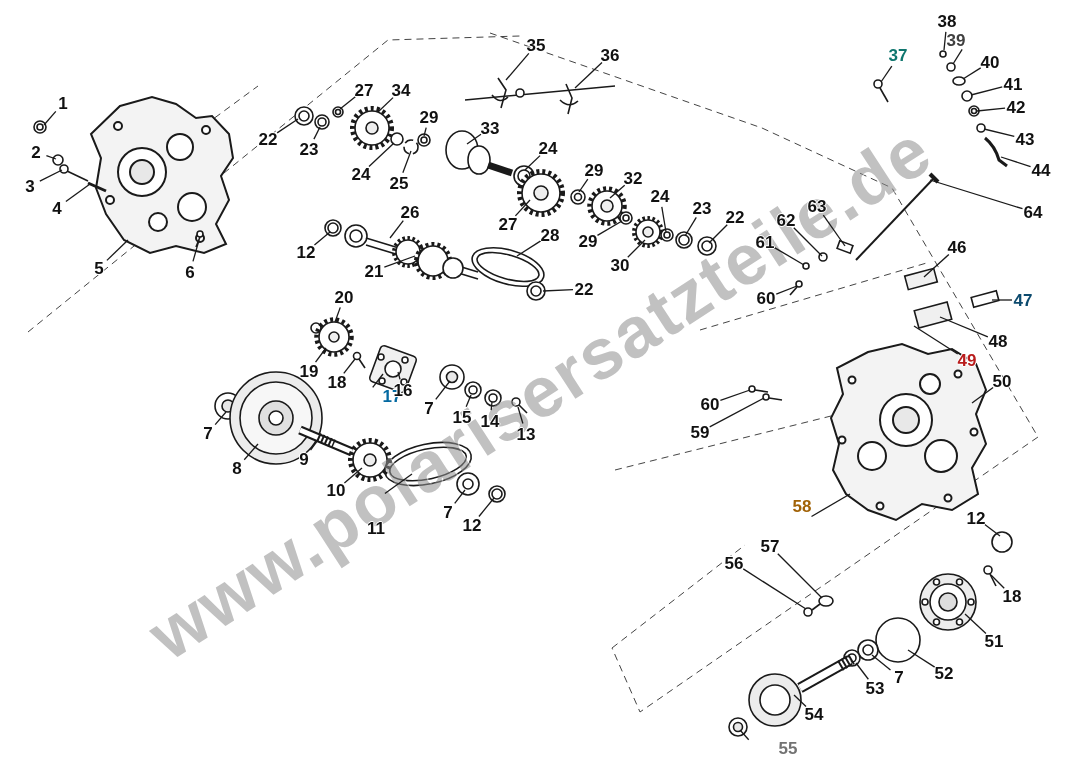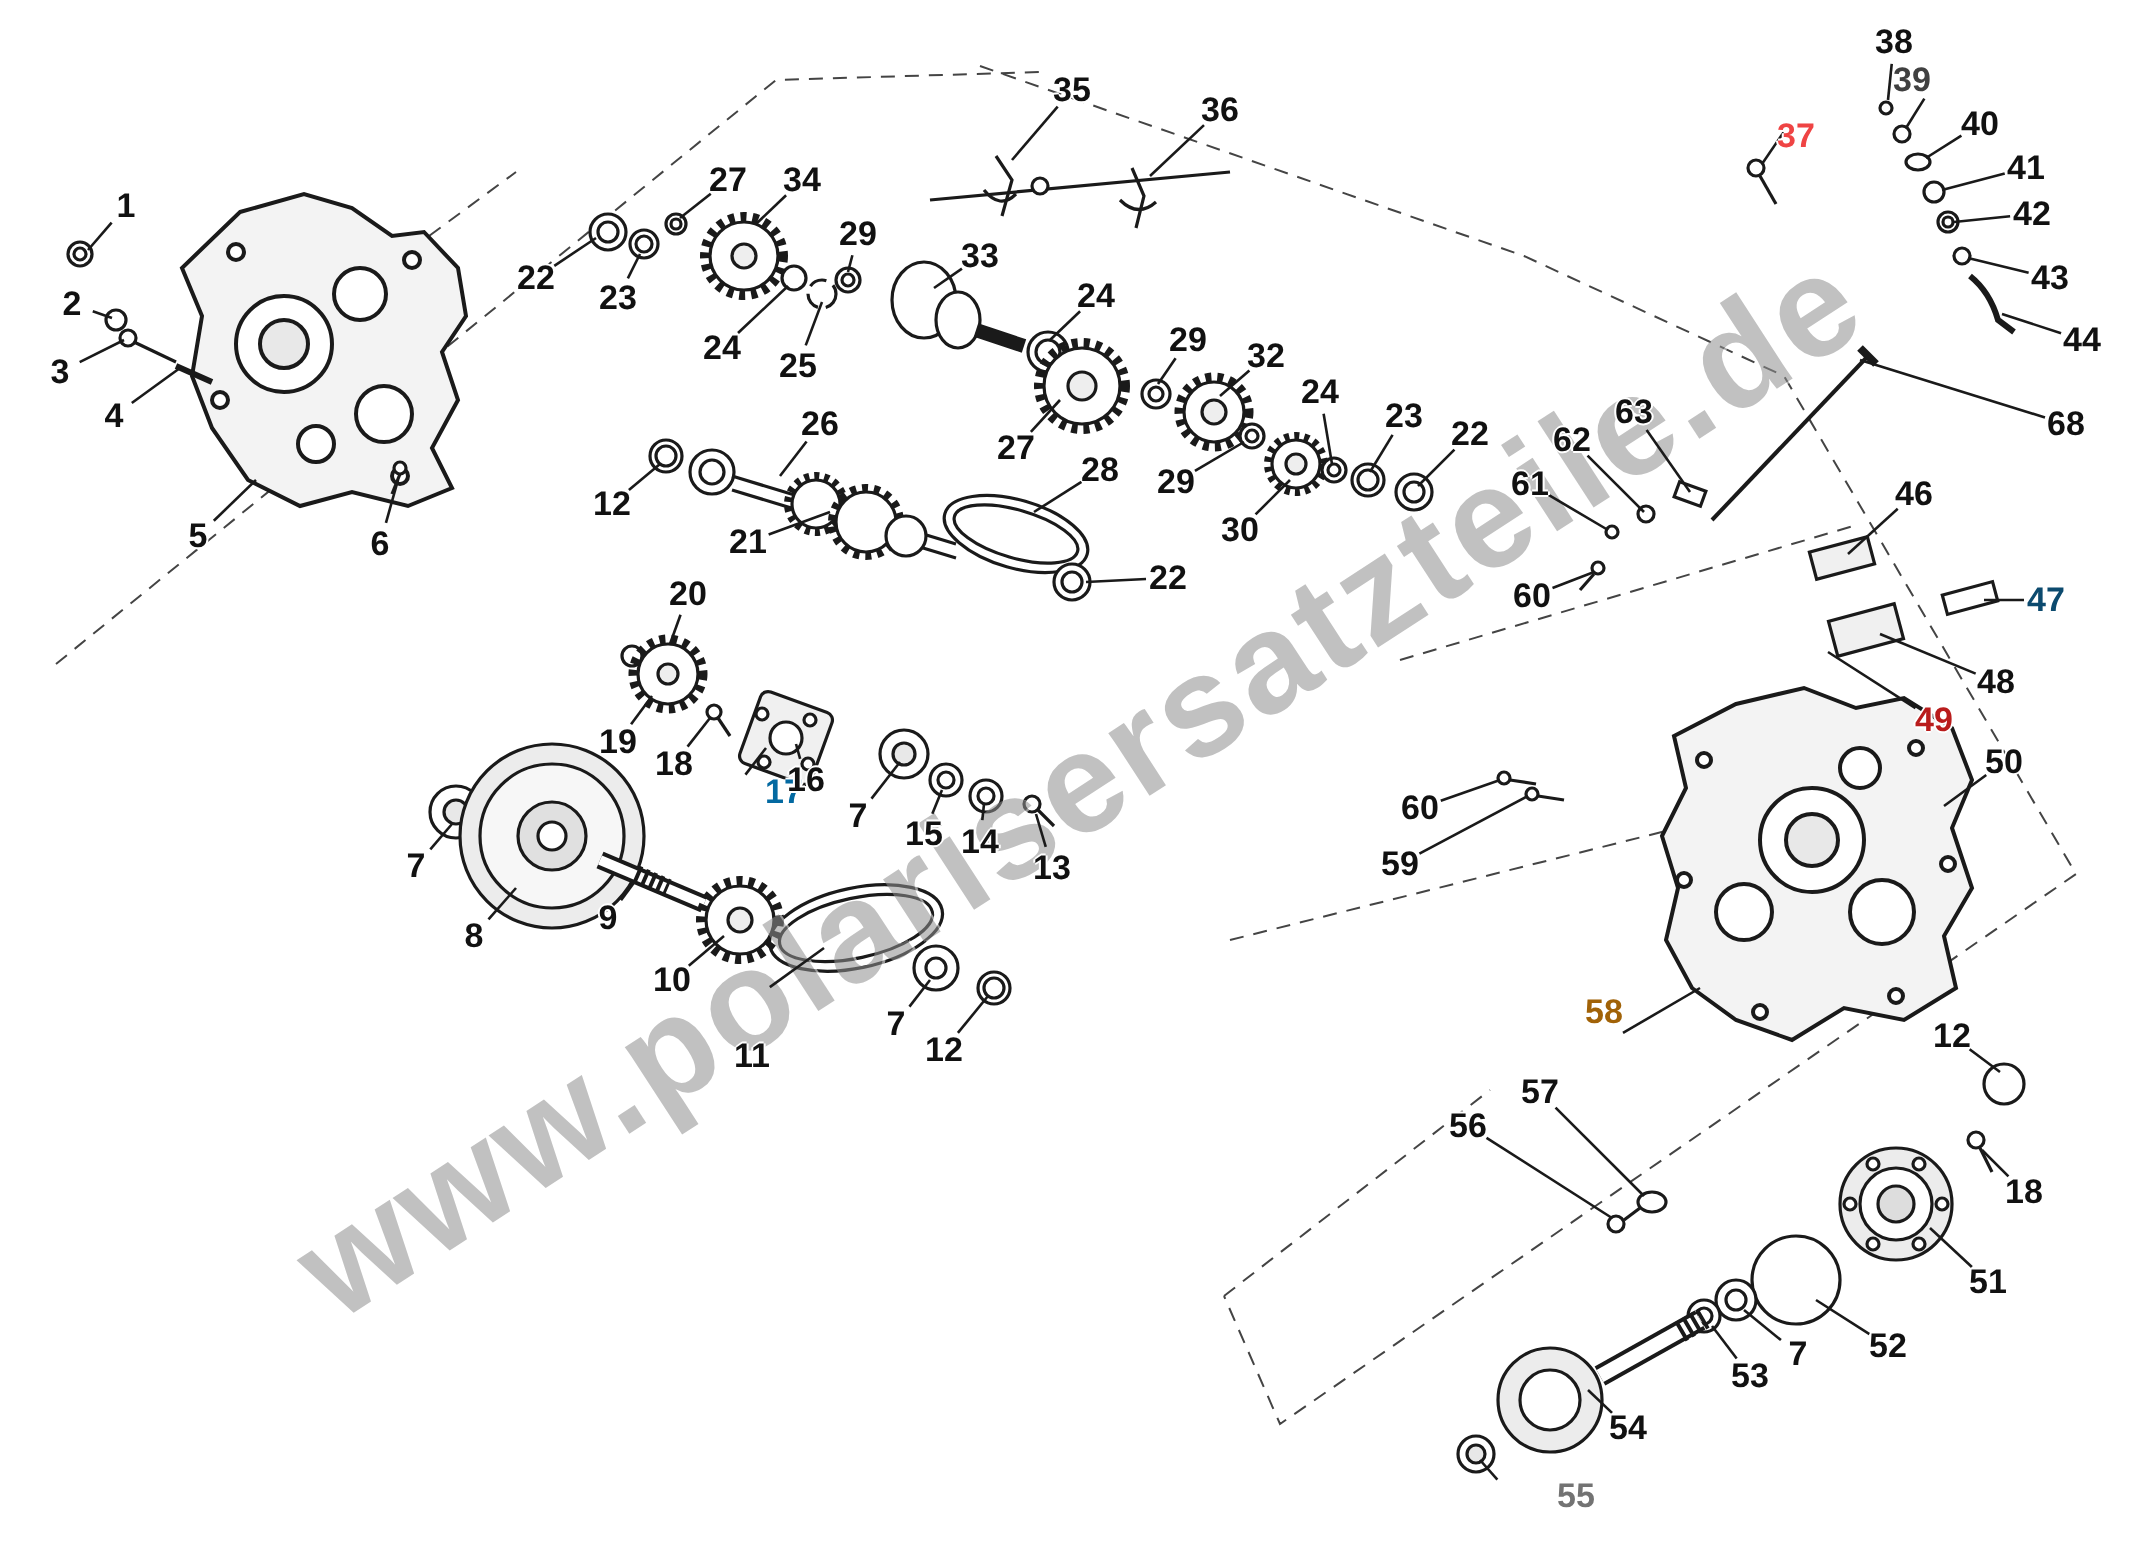--- a/index.html
+++ b/index.html
@@ -363,29 +363,29 @@
       <div class="callout" style="left: 660px; top: 196px; color: rgb(17, 17, 17);">24</div>
       <div class="callout" style="left: 702px; top: 208px; color: rgb(17, 17, 17);">23</div>
       <div class="callout" style="left: 735px; top: 217px; color: rgb(17, 17, 17);">22</div>
       <div class="callout" style="left: 410px; top: 212px; color: rgb(17, 17, 17);">26</div>
       <div class="callout" style="left: 306px; top: 252px; color: rgb(17, 17, 17);">12</div>
       <div class="callout" style="left: 374px; top: 271px; color: rgb(17, 17, 17);">21</div>
       <div class="callout" style="left: 550px; top: 235px; color: rgb(17, 17, 17);">28</div>
       <div class="callout" style="left: 584px; top: 289px; color: rgb(17, 17, 17);">22</div>
       <div class="callout" style="left: 536px; top: 45px; color: rgb(17, 17, 17);">35</div>
       <div class="callout" style="left: 610px; top: 55px; color: rgb(17, 17, 17);">36</div>
-      <div class="callout" style="left: 898px; top: 68px; color: #ef4444;">37</div>
+      <div class="callout" style="left: 898px; top: 55px; color: #0f766e;">37</div>
       <div class="callout" style="left: 947px; top: 21px; color: rgb(17, 17, 17);">38</div>
       <div class="callout" style="left: 956px; top: 40px; color: #404040;">39</div>
       <div class="callout" style="left: 990px; top: 62px; color: rgb(17, 17, 17);">40</div>
       <div class="callout" style="left: 1013px; top: 84px; color: rgb(17, 17, 17);">41</div>
       <div class="callout" style="left: 1016px; top: 107px; color: rgb(17, 17, 17);">42</div>
       <div class="callout" style="left: 1025px; top: 139px; color: rgb(17, 17, 17);">43</div>
       <div class="callout" style="left: 1041px; top: 170px; color: rgb(17, 17, 17);">44</div>
-      <div class="callout" style="left: 1033px; top: 212px; color: rgb(17, 17, 17);">68</div>
+      <div class="callout" style="left: 1033px; top: 212px; color: rgb(17, 17, 17);">64</div>
       <div class="callout" style="left: 957px; top: 247px; color: rgb(17, 17, 17);">46</div>
       <div class="callout" style="left: 1023px; top: 300px; color: #0c4a6e;">47</div>
       <div class="callout" style="left: 998px; top: 341px; color: rgb(17, 17, 17);">48</div>
       <div class="callout" style="left: 967px; top: 360px; color: #b91c1c;">49</div>
       <div class="callout" style="left: 1002px; top: 381px; color: rgb(17, 17, 17);">50</div>
       <div class="callout" style="left: 817px; top: 206px; color: rgb(17, 17, 17);">63</div>
       <div class="callout" style="left: 786px; top: 220px; color: rgb(17, 17, 17);">62</div>
       <div class="callout" style="left: 765px; top: 242px; color: rgb(17, 17, 17);">61</div>
       <div class="callout" style="left: 766px; top: 298px; color: rgb(17, 17, 17);">60</div>
       <div class="callout" style="left: 710px; top: 404px; color: rgb(17, 17, 17);">60</div>

